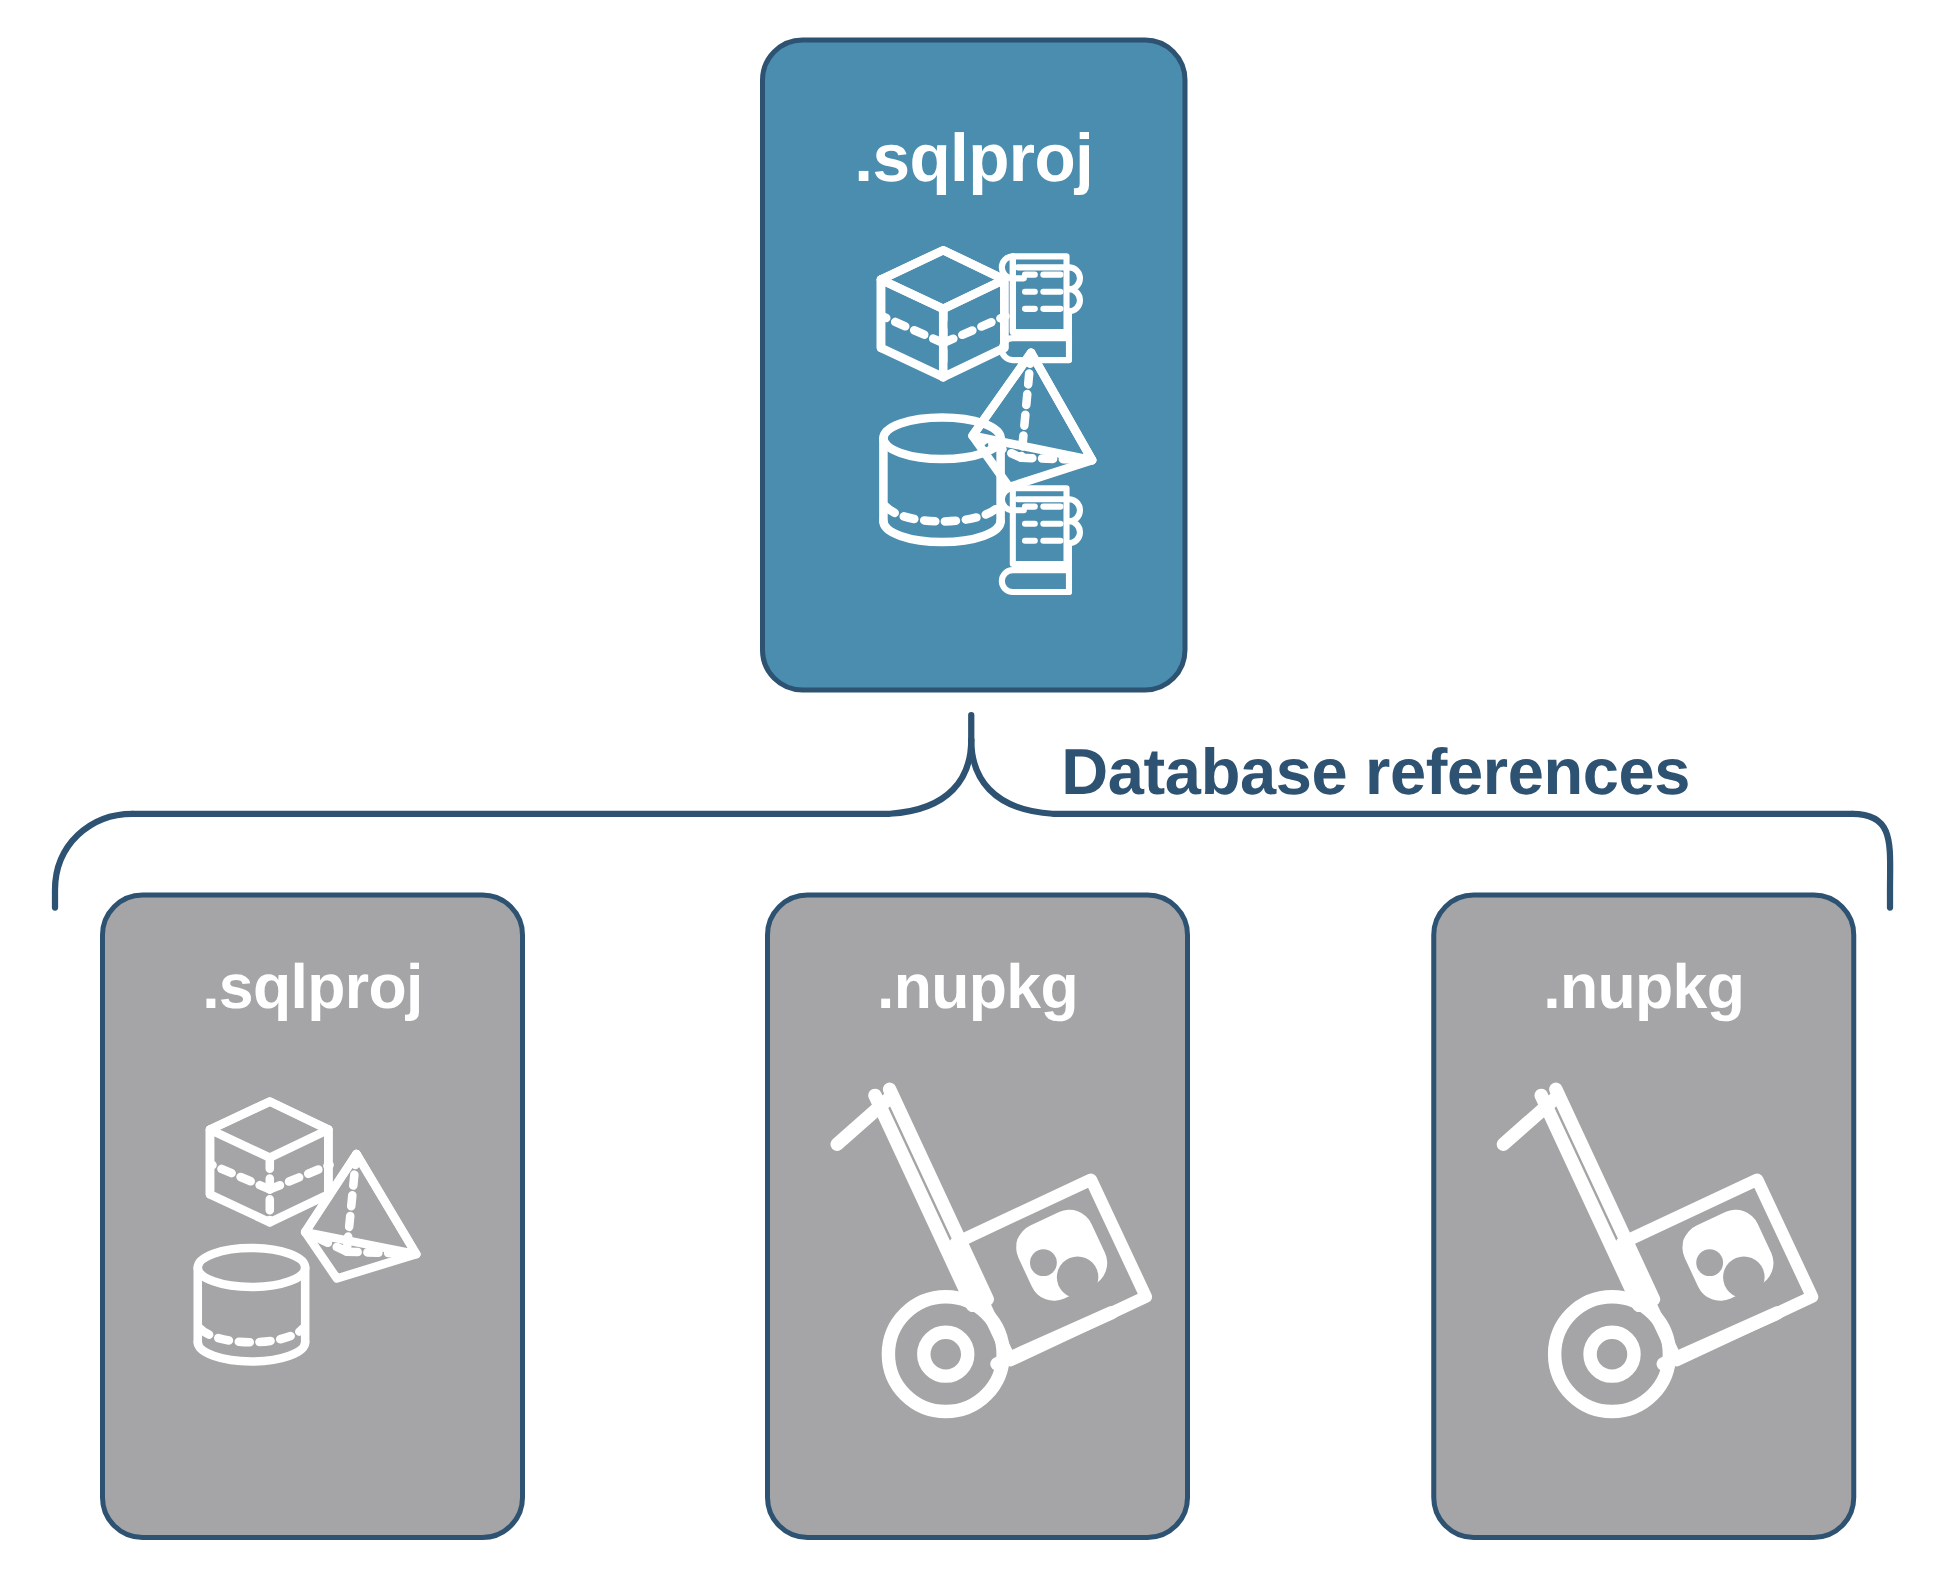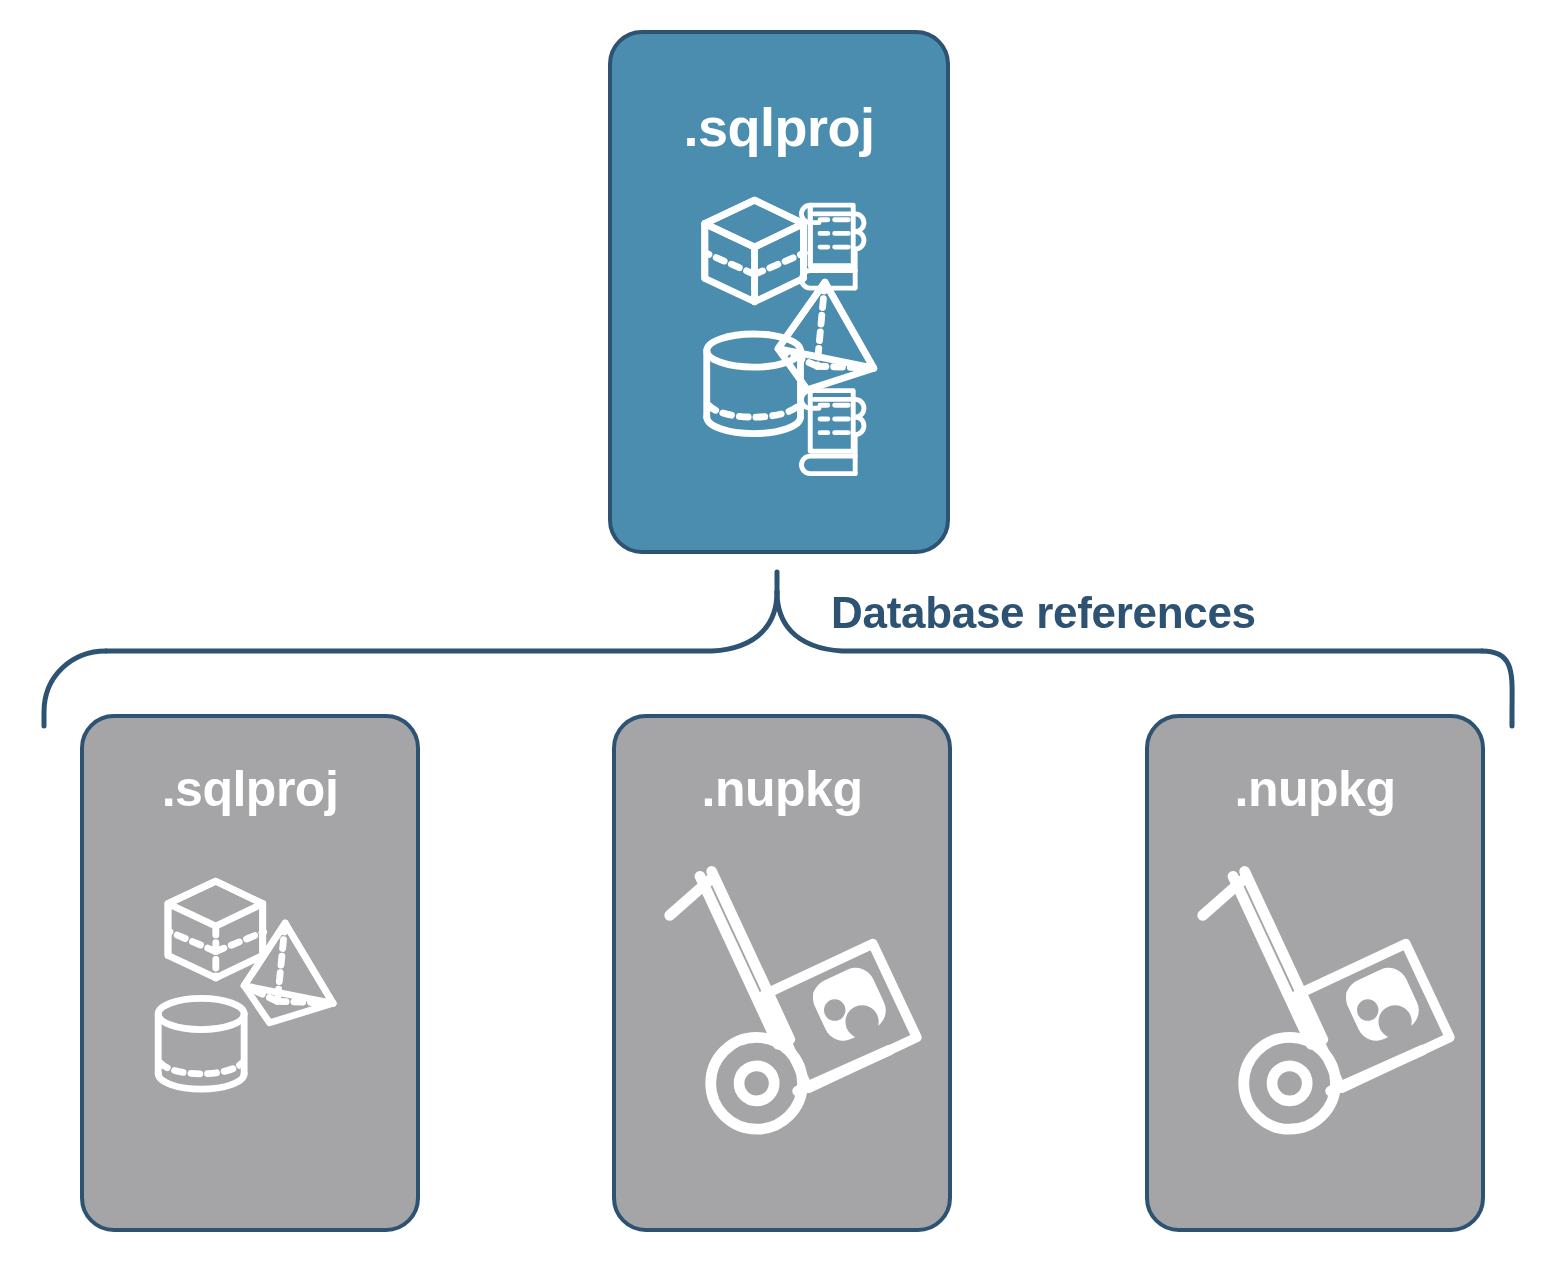--- a/index.html
+++ b/index.html
@@ -70,23 +70,23 @@
   }
   .bracket-svg {
     position: absolute;
     left: 0; top: 0;
     width: 1566px;
     height: 1274px;
     pointer-events: none;
   }
   #bracket-label {
     position: absolute;
-    left: 831px;
+    left: 849px;
     top: 588px;
-    font-size: 44px;
+    font-size: 52px;
     font-weight: bold;
     color: #2d5272;
     white-space: nowrap;
     letter-spacing: -0.3px;
   }
 </style>
 </head>
 <body>
 
 <div id="stage">

